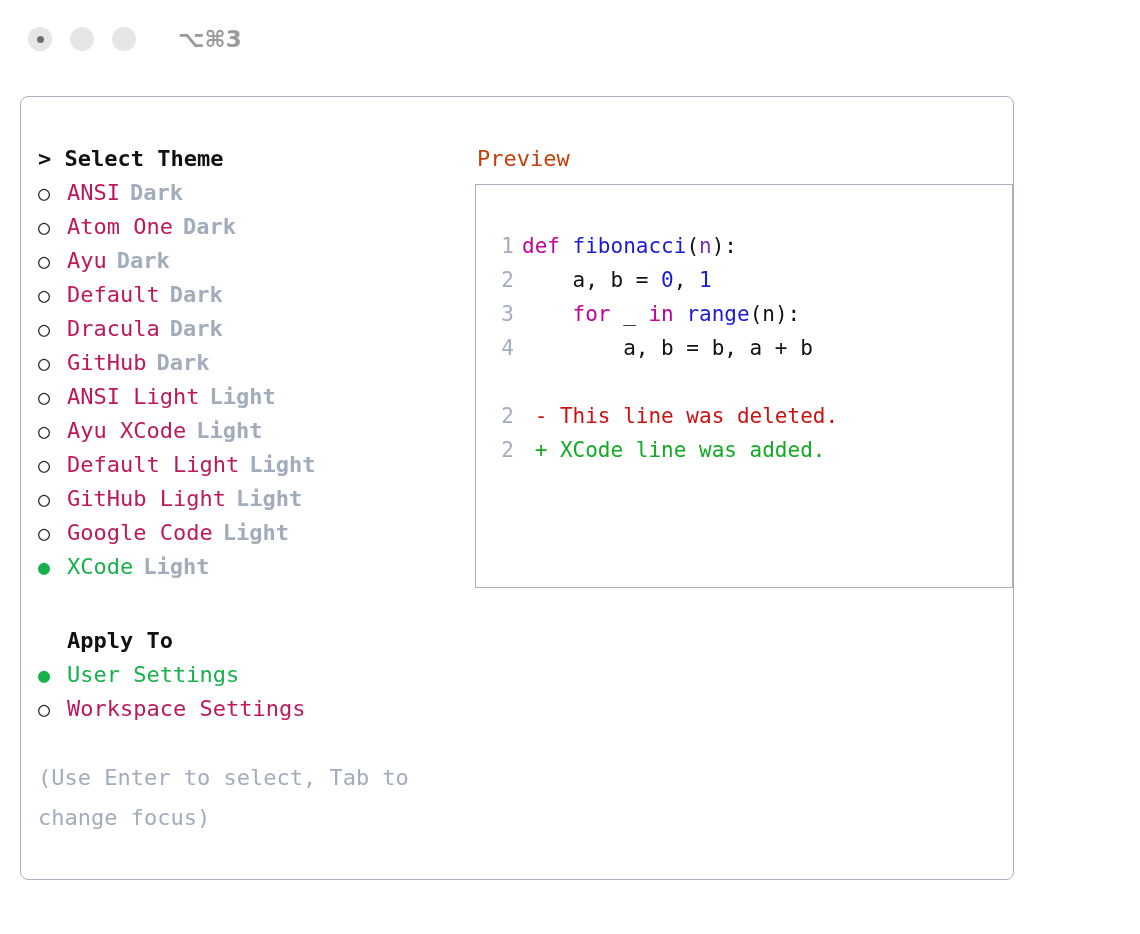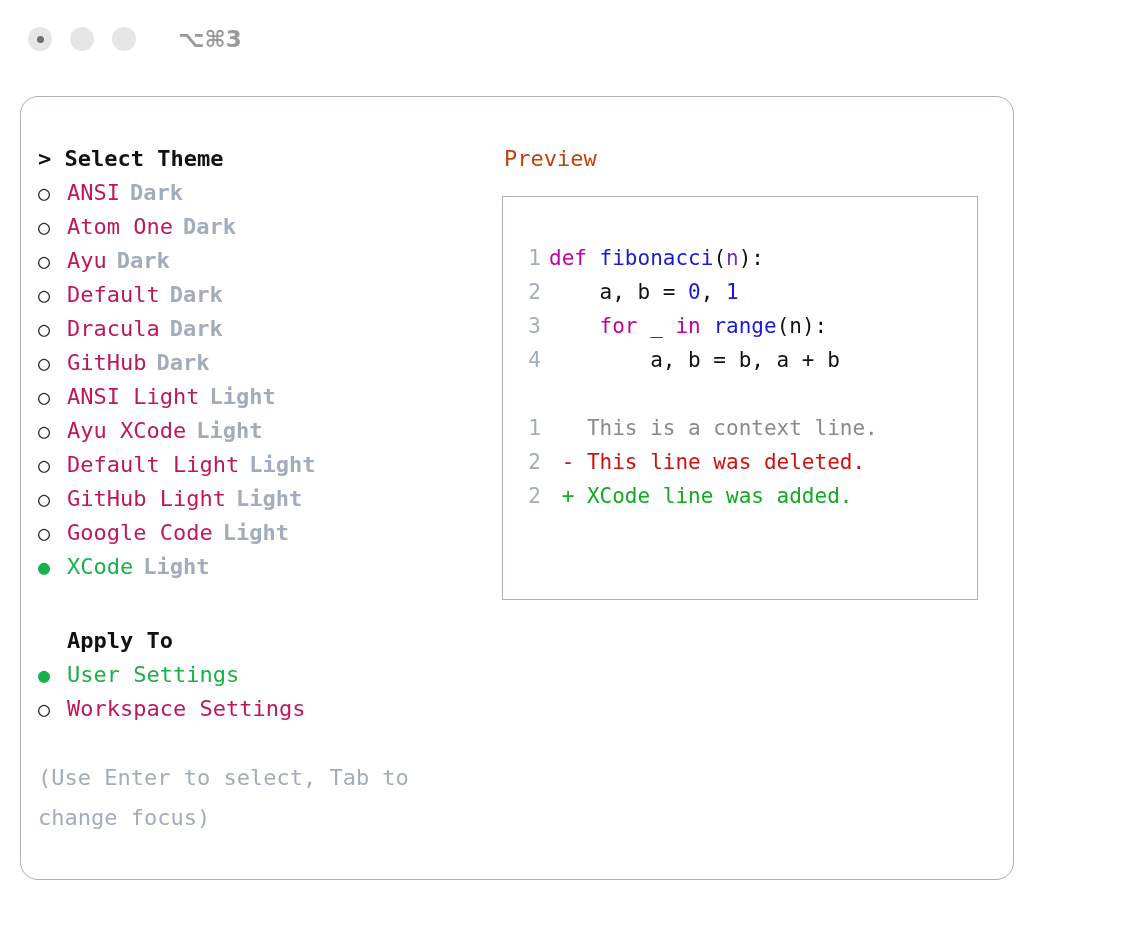--- a/index.html
+++ b/index.html
@@ -65,21 +65,21 @@
   }
 
   
   .panel {
     position: absolute;
     left: 20px;
     top: 96px;
     width: 994px;
     height: 784px;
     border: 1.5px solid #a8b0bf;
-    border-radius: 18px;
+    border-radius: 8px;
     box-sizing: border-box;
     background: #ffffff;
   }
 
   .panel-inner {
     position: absolute;
     left: 0; top: 0;
     width: 100%;
     height: 100%;
     display: flex;
@@ -150,22 +150,22 @@
 
   
   .preview-title {
     font-size: 22px;
     font-weight: 400;
     color: #c2410c;
     line-height: 34px;
     padding-left: 2px;
   }
   .preview-box {
-    margin-top: 20px;
-    width: 476px;
+    margin-top: 8px;
+    width: 538px;
     height: 404px;
     border: 1.5px solid #a8b0bf;
     box-sizing: border-box;
     background: #ffffff;
     padding: 44px 0 0 12px;
   }
   .code-line {
     font-size: 21px;
     line-height: 34px;
     white-space: pre;
@@ -241,21 +241,20 @@
         <div class="preview-title">Preview</div>
         <div class="preview-box">
           <div id="code-block">
               <div class="code-line"><span class="ln">1</span><span class="kw">def </span><span class="fn">fibonacci</span><span class="pl">(</span><span class="var">n</span><span class="pl">):</span></div>
               <div class="code-line"><span class="ln">2</span><span class="pl">    a, b = </span><span class="num">0</span><span class="pl">, </span><span class="num">1</span></div>
               <div class="code-line"><span class="ln">3</span><span class="pl">    </span><span class="kw">for</span><span class="pl"> _ </span><span class="kw">in</span><span class="pl"> </span><span class="fn">range</span><span class="pl">(n):</span></div>
               <div class="code-line"><span class="ln">4</span><span class="pl">        a, b = b, a + b</span></div>
             </div>
           <div class="gap-line"></div>
           <div id="diff-block">
-              <div class="code-line"><span class="ln">1</span><span class="ctx">   This is a context line.</span></div>
               <div class="code-line"><span class="ln">2</span><span class="del"> - This line was deleted.</span></div>
               <div class="code-line"><span class="ln">2</span><span class="add"> + XCode line was added.</span></div>
             </div>
         </div>
       </div>
 
     </div>
   </div>
 </div>
 

